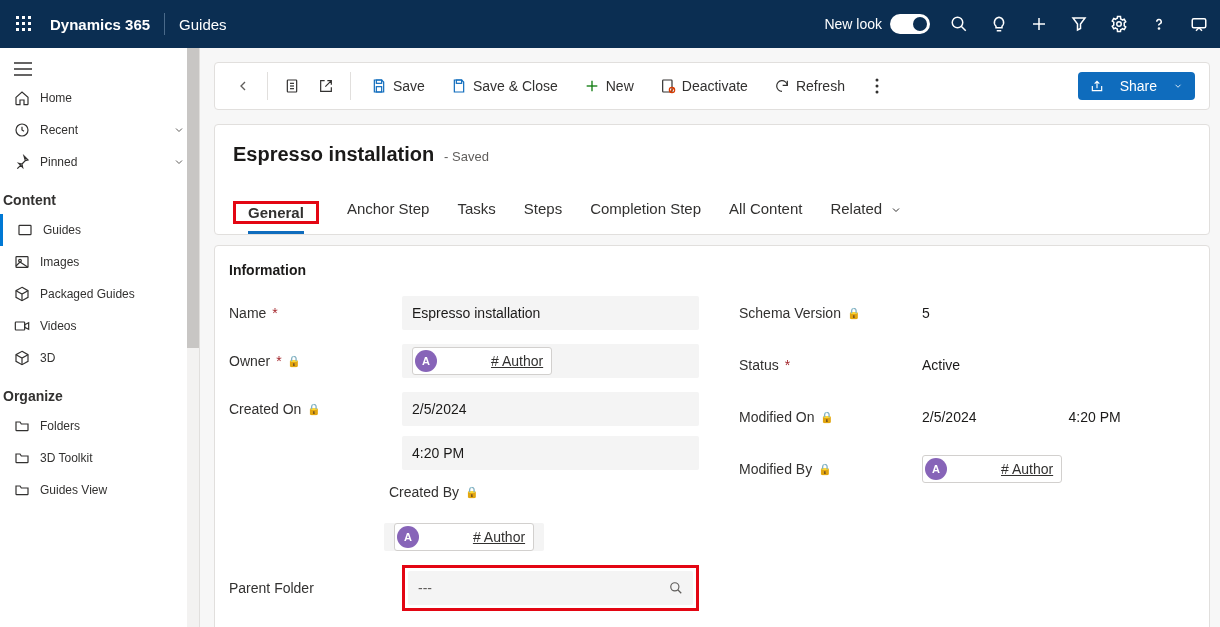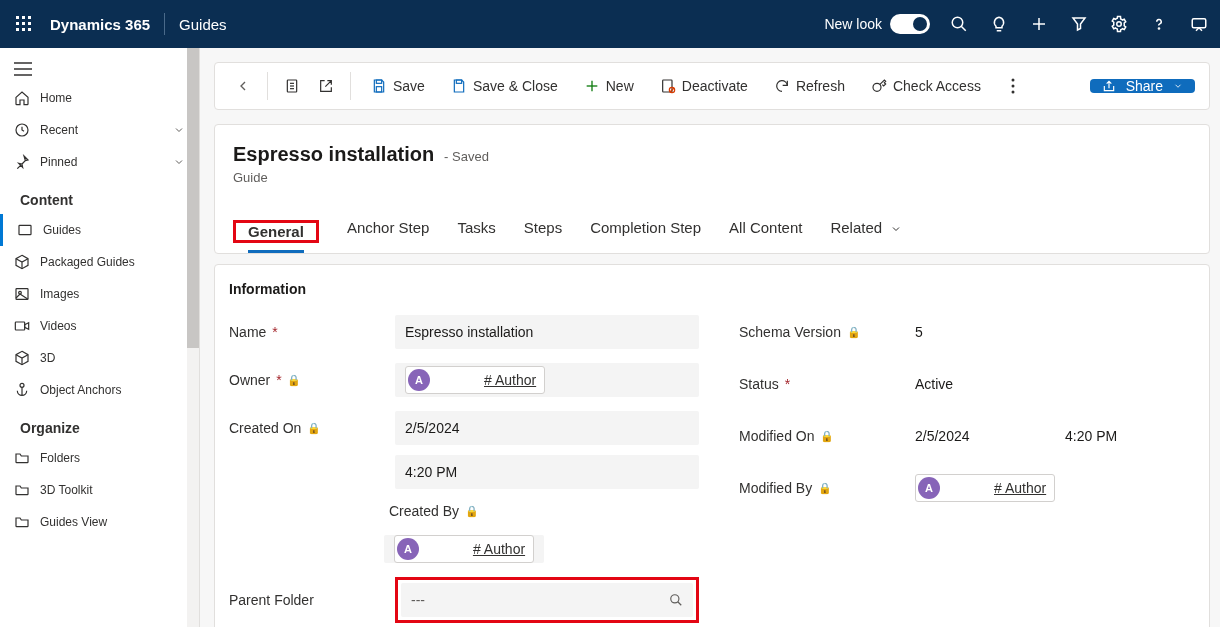--- a/index.html
+++ b/index.html
@@ -19,45 +19,45 @@
   .topicons .ti { width: 22px; height: 22px; display: flex; align-items: center; justify-content: center; cursor: pointer; }
 
   
   .shell { display: flex; height: calc(627px - 48px); }
   .sidebar { width: 200px; border-right: 1px solid #e1dfdd; padding-top: 8px; position: relative; }
   .sidebar-scroll { position: absolute; right: 0; top: 0; bottom: 0; width: 12px; background: #f3f2f1; }
   .sidebar-scroll .thumb { width: 12px; height: 300px; background: #c8c6c4; }
   .hamburger { padding: 6px 14px; cursor: pointer; }
   .nav-item { display: flex; align-items: center; gap: 10px; padding: 8px 14px; cursor: pointer; font-size: 12px; color: #323130; }
   .nav-item.active { background: #fff; border-left: 3px solid #0078d4; font-weight: 400; }
-  .nav-sxn { padding: 14px 20px 6px; font-weight: 600; font-size: 14px; color: #323130; }
+  .nav-sxn { padding: 14px 3px 6px; font-weight: 600; font-size: 14px; color: #323130; }
   .nav-chev { margin-left: auto; color: #605e5c; }
 
   
   .content { flex: 1; background: #f7f7f7; padding: 14px 10px 10px 14px; overflow: auto; }
   .cmdbar { background: #fff; border: 1px solid #e1dfdd; border-radius: 4px; height: 48px; display: flex; align-items: center; padding: 0 14px; gap: 6px; }
   .cmdbar .iconbtn { display:flex;align-items:center;justify-content:center;height:32px;padding:0 6px;cursor:pointer;color:#323130; }
   .cmdbar .sep { width:1px; height:28px; background:#e1dfdd; margin:0 4px; }
   .cmdbtn { display:flex; align-items:center; gap:6px; height:32px; padding:0 10px; cursor:pointer; color:#323130; font-size:14px; }
   .cmdbtn svg { flex-shrink:0; }
-  .sharebtn { margin-left:auto; background:#0f6cbd; color:#fff; border-radius:4px; padding:0 12px; height:14px; display:flex; align-items:center; gap:10px; cursor:pointer; font-size:14px; }
+  .sharebtn { margin-left:auto; background:#0f6cbd; color:#fff; border-radius:4px; padding:0 12px; height:28px; display:flex; align-items:center; gap:16px; cursor:pointer; font-size:14px; }
 
   .record { background:#fff; border:1px solid #e1dfdd; border-radius:4px; margin-top:14px; padding:18px 18px 4px; }
   .rec-title { font-size:20px; font-weight:600; display:inline; }
   .saved { color:#605e5c; font-size:13px; margin-left:6px; }
   .rec-sub { color:#605e5c; font-size:13px; margin-top:4px; }
   .tabs { display:flex; gap:28px; margin-top:28px; align-items:center; }
   .tab { padding:6px 0 10px; font-size:15px; color:#323130; cursor:pointer; border-bottom:3px solid transparent; }
   .tab.active { font-weight:600; border-bottom-color:#0f6cbd; }
   .tab-highlight { border:3px solid #e30613; padding:0 12px; display:inline-block; }
 
   .form-card { background:#fff; border:1px solid #e1dfdd; border-radius:4px; margin-top:10px; padding:16px 14px 20px; }
   .form-card h3 { font-size:14px; font-weight:600; margin-bottom:18px; }
   .grid2 { display:grid; grid-template-columns: 470px 1fr; column-gap:40px; row-gap:14px; }
-  .field { display:flex; align-items:center; gap:16px; }
+  .field { display:flex; align-items:center; gap:23px; }
   .label { width:150px; font-size:14px; color:#323130; flex-shrink:0; display:flex; align-items:center; gap:6px; }
   .req { color:#a4262c; }
   .lock { color:#605e5c; font-size:11px; }
   .value-box { background:#f4f4f4; height:34px; flex:1; display:flex; align-items:center; padding:0 10px; border-radius:2px; font-size:14px; }
   .value-box.plain { background:transparent; }
   .chip { display:inline-flex; align-items:center; gap:6px; background:#fff; border:1px solid #d2d0ce; border-radius:3px; padding:2px 8px 2px 2px; }
   .avatar { width:22px; height:22px; border-radius:50%; background:#8764b8; color:#fff; display:flex; align-items:center; justify-content:center; font-size:11px; font-weight:600; }
   .chip a { color:#323130; text-decoration:underline; font-size:14px;margin-left:48px; }
   .lookup { position:relative; }
   .lookup .search-ic { position:absolute; right:10px; top:50%; transform:translateY(-50%); color:#605e5c; }
@@ -182,53 +182,46 @@
 
     <div class="nav-sxn">Content</div>
     <div class="nav-item active">
       <svg width="16" height="16" viewBox="0 0 24 24" fill="none" stroke="#323130" stroke-width="1.8">
           <rect x="3" y="5" width="18" height="14" rx="1"></rect>
         </svg>
       <span>Guides</span>
     </div>
     <div class="nav-item">
       <svg width="16" height="16" viewBox="0 0 24 24" fill="none" stroke="#323130" stroke-width="1.8">
-          <path d="M12 2l9 5v10l-9 5-9-5V7z"></path>
-          <path d="M3 7l9 5 9-5M12 12v10"></path>
-        </svg>
-      <span>Packaged Guides</span>
-    </div>
-    <div class="nav-item">
-      <svg width="16" height="16" viewBox="0 0 24 24" fill="none" stroke="#323130" stroke-width="1.8">
           <rect x="3" y="4" width="18" height="16" rx="1"></rect>
           <circle cx="9" cy="10" r="2"></circle>
           <path d="M3 18l6-6 12 8"></path>
         </svg>
       <span>Images</span>
     </div>
     <div class="nav-item">
       <svg width="16" height="16" viewBox="0 0 24 24" fill="none" stroke="#323130" stroke-width="1.8">
+          <path d="M12 2l9 5v10l-9 5-9-5V7z"></path>
+          <path d="M3 7l9 5 9-5M12 12v10"></path>
+        </svg>
+      <span>Packaged Guides</span>
+    </div>
+    <div class="nav-item">
+      <svg width="16" height="16" viewBox="0 0 24 24" fill="none" stroke="#323130" stroke-width="1.8">
           <rect x="2" y="6" width="14" height="12" rx="1"></rect>
           <path d="M16 10l6-3v10l-6-3z"></path>
         </svg>
       <span>Videos</span>
     </div>
     <div class="nav-item">
       <svg width="16" height="16" viewBox="0 0 24 24" fill="none" stroke="#323130" stroke-width="1.8">
           <path d="M12 2l9 5v10l-9 5-9-5V7z"></path>
           <path d="M3 7l9 5 9-5M12 12v10"></path>
         </svg>
       <span>3D</span>
-    </div>
-    <div class="nav-item">
-      <svg width="16" height="16" viewBox="0 0 24 24" fill="none" stroke="#323130" stroke-width="1.8">
-          <circle cx="12" cy="5" r="3"></circle>
-          <path d="M12 8v13M5 13a7 7 0 0 0 14 0"></path>
-        </svg>
-      <span>Object Anchors</span>
     </div>
 
     <div class="nav-sxn">Organize</div>
     <div class="nav-item">
       <svg width="16" height="16" viewBox="0 0 24 24" fill="none" stroke="#323130" stroke-width="1.8">
           <path d="M3 6h6l2 3h10v9a1 1 0 0 1-1 1H4a1 1 0 0 1-1-1z"></path>
         </svg>
       <span>Folders</span>
     </div>
     <div class="nav-item">
@@ -302,27 +295,20 @@
           </svg>
         <span>Deactivate</span>
       </div>
       <div class="cmdbtn">
         <svg width="16" height="16" viewBox="0 0 24 24" fill="none" stroke="#323130" stroke-width="1.8">
             <path d="M20 11A8 8 0 1 0 12 20"></path>
             <path d="M20 4v7h-7"></path>
           </svg>
         <span>Refresh</span>
       </div>
-      <div class="cmdbtn">
-        <svg width="16" height="16" viewBox="0 0 24 24" fill="none" stroke="#323130" stroke-width="1.8">
-            <circle cx="9" cy="14" r="6"></circle>
-            <path d="M13 10l7-7 2 2-2 2 2 2-3 3-2-2"></path>
-          </svg>
-        <span>Check Access</span>
-      </div>
       <div class="iconbtn" style="margin-left:8px;">
           <svg width="4" height="16" viewBox="0 0 4 16">
             <circle cx="2" cy="2" r="1.5" fill="#323130"></circle>
             <circle cx="2" cy="8" r="1.5" fill="#323130"></circle>
             <circle cx="2" cy="14" r="1.5" fill="#323130"></circle>
           </svg>
         </div>
       <div class="sharebtn">
         <svg width="14" height="14" viewBox="0 0 24 24" fill="none" stroke="#fff" stroke-width="2">
             <path d="M4 12v8h16v-8M12 4v12M8 8l4-4 4 4"></path>
@@ -332,21 +318,20 @@
             <path d="M6 9l6 6 6-6"></path>
           </svg>
       </div>
     </div>
 
     <div class="record">
       <div>
         <span class="rec-title">Espresso installation</span>
         <span class="saved">- Saved</span>
       </div>
-      <div class="rec-sub">Guide</div>
       <div class="tabs">
         <span class="tab-highlight">
           <span class="tab active">General</span>
         </span>
         <span class="tab">Anchor Step</span>
         <span class="tab">Tasks</span>
         <span class="tab">Steps</span>
         <span class="tab">Completion Step</span>
         <span class="tab">All Content</span>
         <span class="tab">

